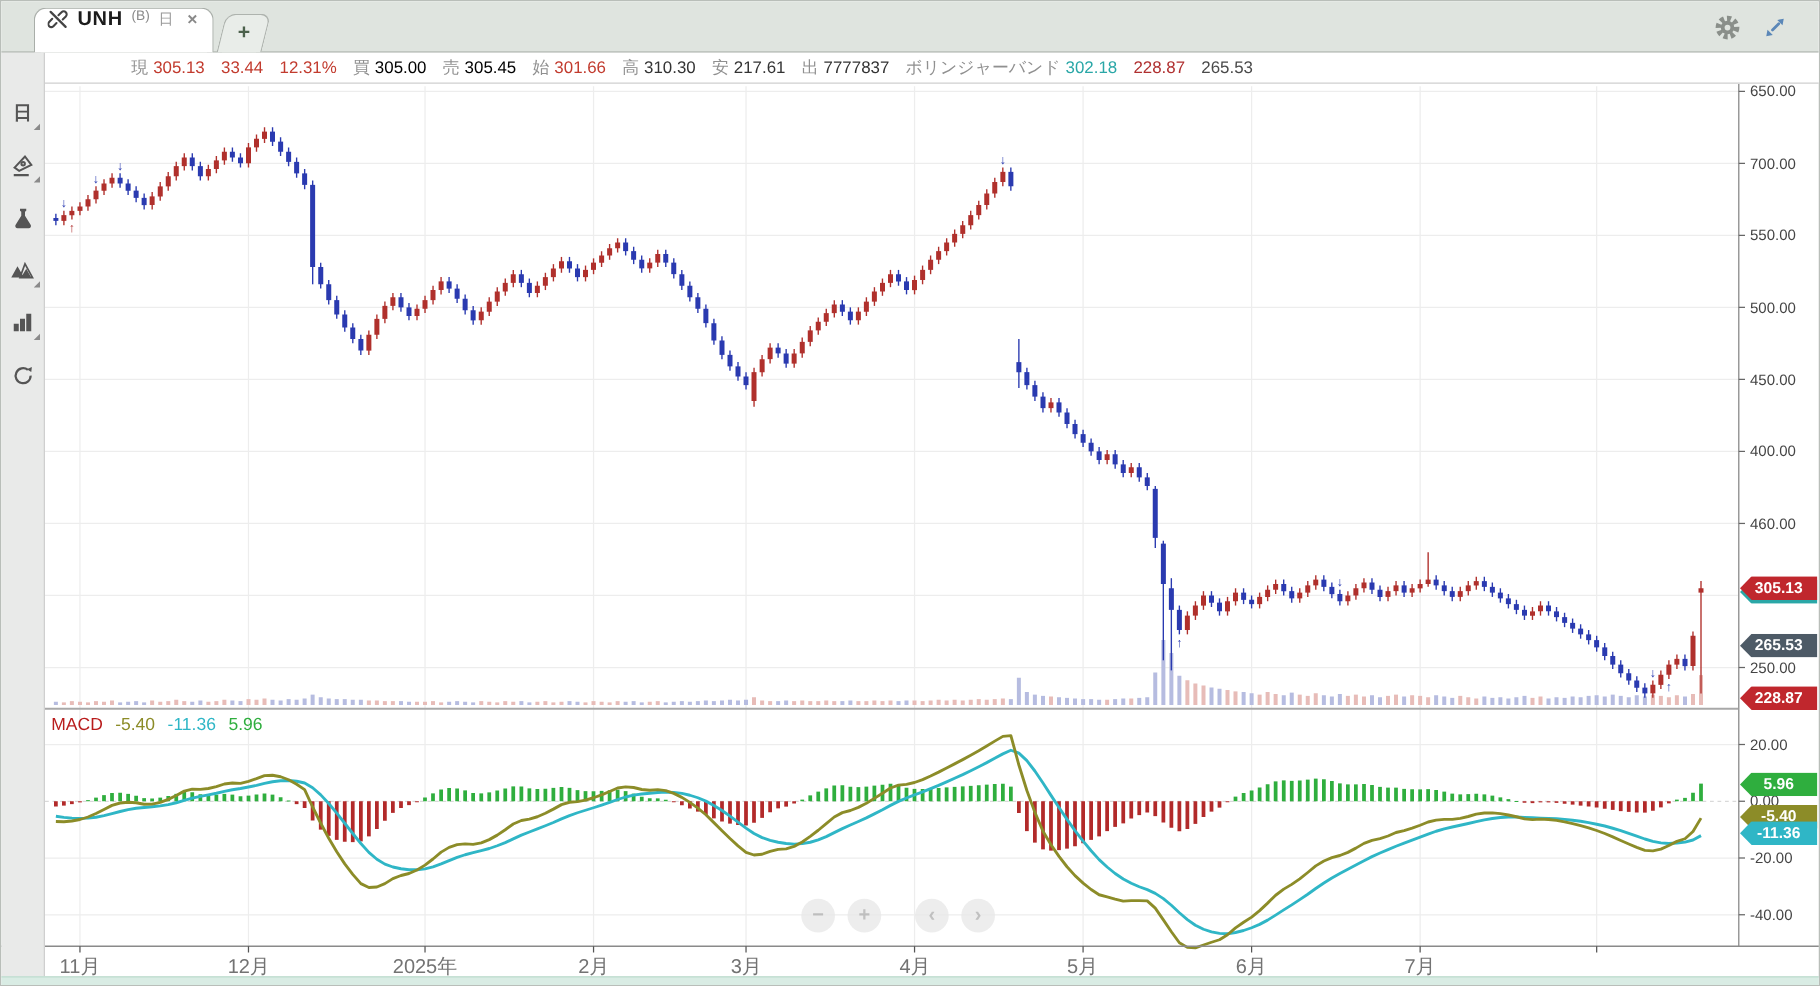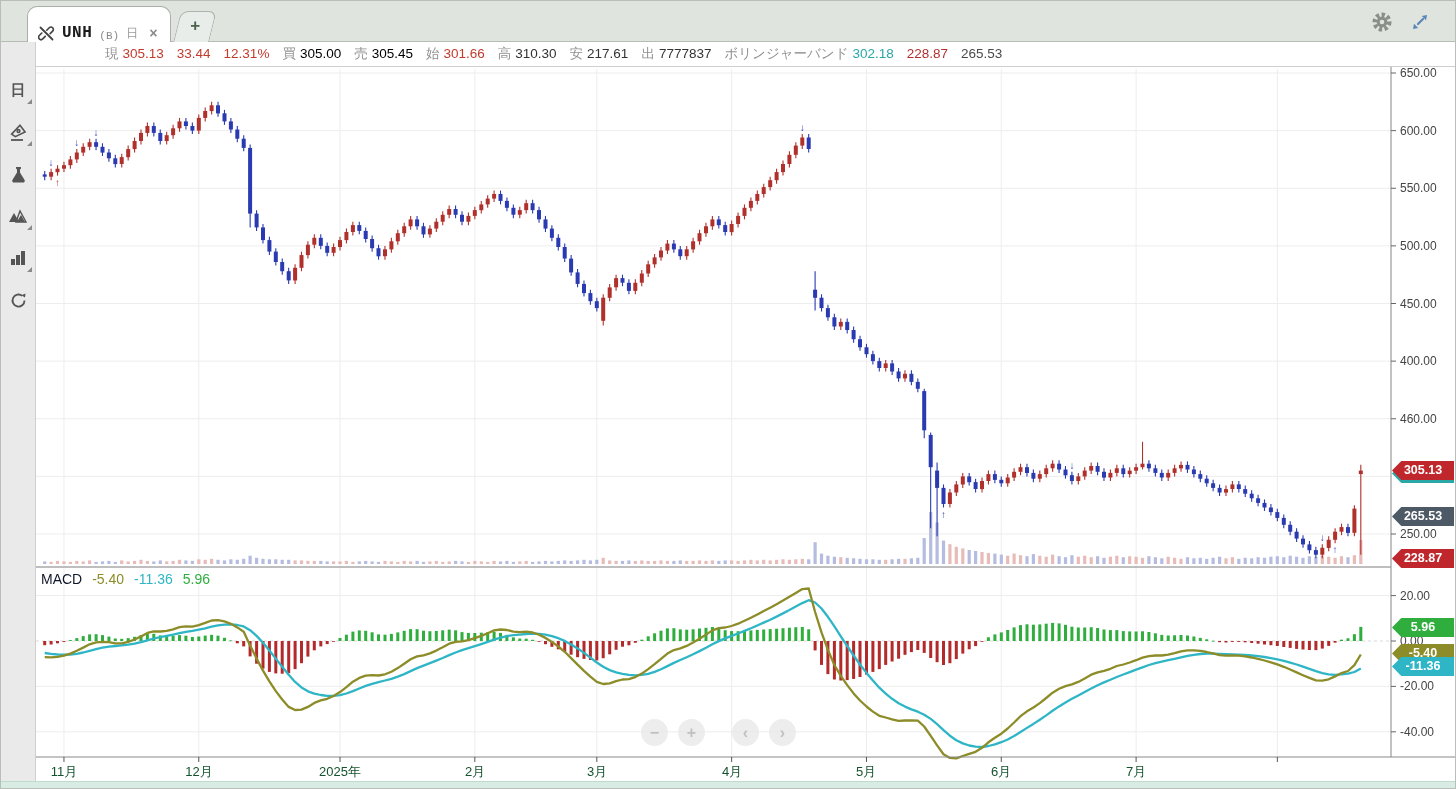--- a/index.html
+++ b/index.html
@@ -3,21 +3,21 @@
 <meta charset="utf-8">
 <style>
   html,body{margin:0;padding:0;background:#fff;}
   #app{position:relative;width:1456px;height:789px;background:#fff;overflow:hidden;
        font-family:"Liberation Sans",sans-serif;border:1px solid #b9beb9;box-sizing:border-box;}
   
   #tabbar{position:absolute;left:0;top:0;width:100%;height:40px;background:#dfe4df;
           border-bottom:1px solid #b7bcb7;z-index:30;}
   .tab{position:absolute;left:26px;top:5px;width:144px;height:36px;background:#fff;
        border:1px solid #a9aea9;border-bottom:none;border-radius:10px 10px 0 0;z-index:31;
-       display:flex;align-items:flex-end;padding:0 10px;box-sizing:border-box;gap:7px;font-family:Liberation Mono, monospace;}
+       display:flex;align-items:flex-start;padding:0 10px;box-sizing:border-box;gap:7px;}
   .tab .sym{font-size:16px;font-weight:bold;color:#1c1c1c;letter-spacing:.5px;}
   .tab .mkt{font-size:11px;color:#8a8a8a;}
   .tab .tf{font-size:12px;color:#9a9a9a;}
   .tab .x{font-size:14px;color:#8a8a8a;font-weight:bold;margin-left:4px;cursor:pointer;}
   .plustab{position:absolute;left:176px;top:10px;width:34px;height:30px;background:#e9ede9;
            border:1px solid #aeb3ae;border-bottom:none;border-radius:8px 8px 0 0;
            transform:skewX(-14deg);z-index:30;}
   .plustab span{display:block;transform:skewX(14deg);text-align:center;font-size:17px;
                 font-weight:bold;color:#4c614c;line-height:28px;}
   #gear{position:absolute;right:62px;top:10px;width:22px;height:22px;z-index:31;cursor:pointer;}
@@ -33,26 +33,26 @@
            border-right:1px solid #cfcfcf;z-index:25;}
   .side-item{position:relative;width:34px;height:42px;display:flex;align-items:center;
              justify-content:center;cursor:pointer;color:#555;}
   .side-item .corner{position:absolute;right:3px;bottom:7px;width:0;height:0;
              border-left:5px solid transparent;border-bottom:5px solid #8a8a8a;}
   .side-item .kanji{font-size:15px;font-weight:bold;color:#555;}
   
   #chart-svg{position:absolute;left:0;top:0;z-index:5;}
   #overlay{position:absolute;left:0;top:0;width:1456px;height:789px;z-index:10;pointer-events:none;}
   .ticklabel{position:absolute;font-size:12px;color:#444;}
-  .monthlabel{position:absolute;font-size:13px;color:#14532d;transform:translateX(-50%);}
+  .monthlabel{position:absolute;font-size:16px;color:#737373;transform:translateX(-50%);}
   .badge{position:absolute;left:1391px;width:62px;height:19px;line-height:19px;color:#fff;
          font-size:12.5px;font-weight:bold;text-align:center;
          clip-path:polygon(0 50%,15% 0,100% 0,100% 100%,15% 100%);}
   #macd-header{position:absolute;left:40px;top:570px;z-index:12;font-size:14px;white-space:nowrap;}
-  #macd-header .t{color:#0f172a;margin-right:6px;}
+  #macd-header .t{color:#b91c1c;margin-right:6px;}
   #macd-header span.v{margin-right:10px;font-weight:500;}
   
   .zbtn{position:absolute;width:27px;height:27px;border-radius:50%;background:#e9e9e9;
         opacity:.8;border:none;color:#b2b2b2;font-size:16px;font-weight:bold;text-align:center;
         line-height:26px;z-index:15;cursor:pointer;padding:0;}
   
   #bottomstrip{position:absolute;left:0;top:780px;width:1456px;height:9px;background:#d9ece4;
                border-top:1px solid #bedbce;z-index:26;}
 </style>
 </head>
@@ -959,21 +959,21 @@
         <line x1="595.82" y1="756" x2="595.82" y2="761" stroke="#555" stroke-width="1"></line>
         <line x1="730.64" y1="756" x2="730.64" y2="761" stroke="#555" stroke-width="1"></line>
         <line x1="865.46" y1="756" x2="865.46" y2="761" stroke="#555" stroke-width="1"></line>
         <line x1="1000.2800000000001" y1="756" x2="1000.2800000000001" y2="761" stroke="#555" stroke-width="1"></line>
         <line x1="1135.1000000000001" y1="756" x2="1135.1000000000001" y2="761" stroke="#555" stroke-width="1"></line>
         <line x1="1276.34" y1="756" x2="1276.34" y2="761" stroke="#555" stroke-width="1"></line>
       </g>
     </svg>
   <div id="overlay">
       <div class="ticklabel" style="left:1399px;top:65px">650.00</div>
-      <div class="ticklabel" style="left:1399px;top:123px">600.00</div>
+      <div class="ticklabel" style="left:1399px;top:123px">700.00</div>
       <div class="ticklabel" style="left:1399px;top:180px">550.00</div>
       <div class="ticklabel" style="left:1399px;top:238px">500.00</div>
       <div class="ticklabel" style="left:1399px;top:296px">450.00</div>
       <div class="ticklabel" style="left:1399px;top:353px">400.00</div>
       <div class="ticklabel" style="left:1399px;top:411px">460.00</div>
       <div class="ticklabel" style="left:1399px;top:526px">250.00</div>
       <div class="ticklabel" style="left:1399px;top:588px">20.00</div>
       <div class="ticklabel" style="left:1399px;top:633px">0.00</div>
       <div class="ticklabel" style="left:1399px;top:678px">-20.00</div>
       <div class="ticklabel" style="left:1399px;top:724px">-40.00</div>

